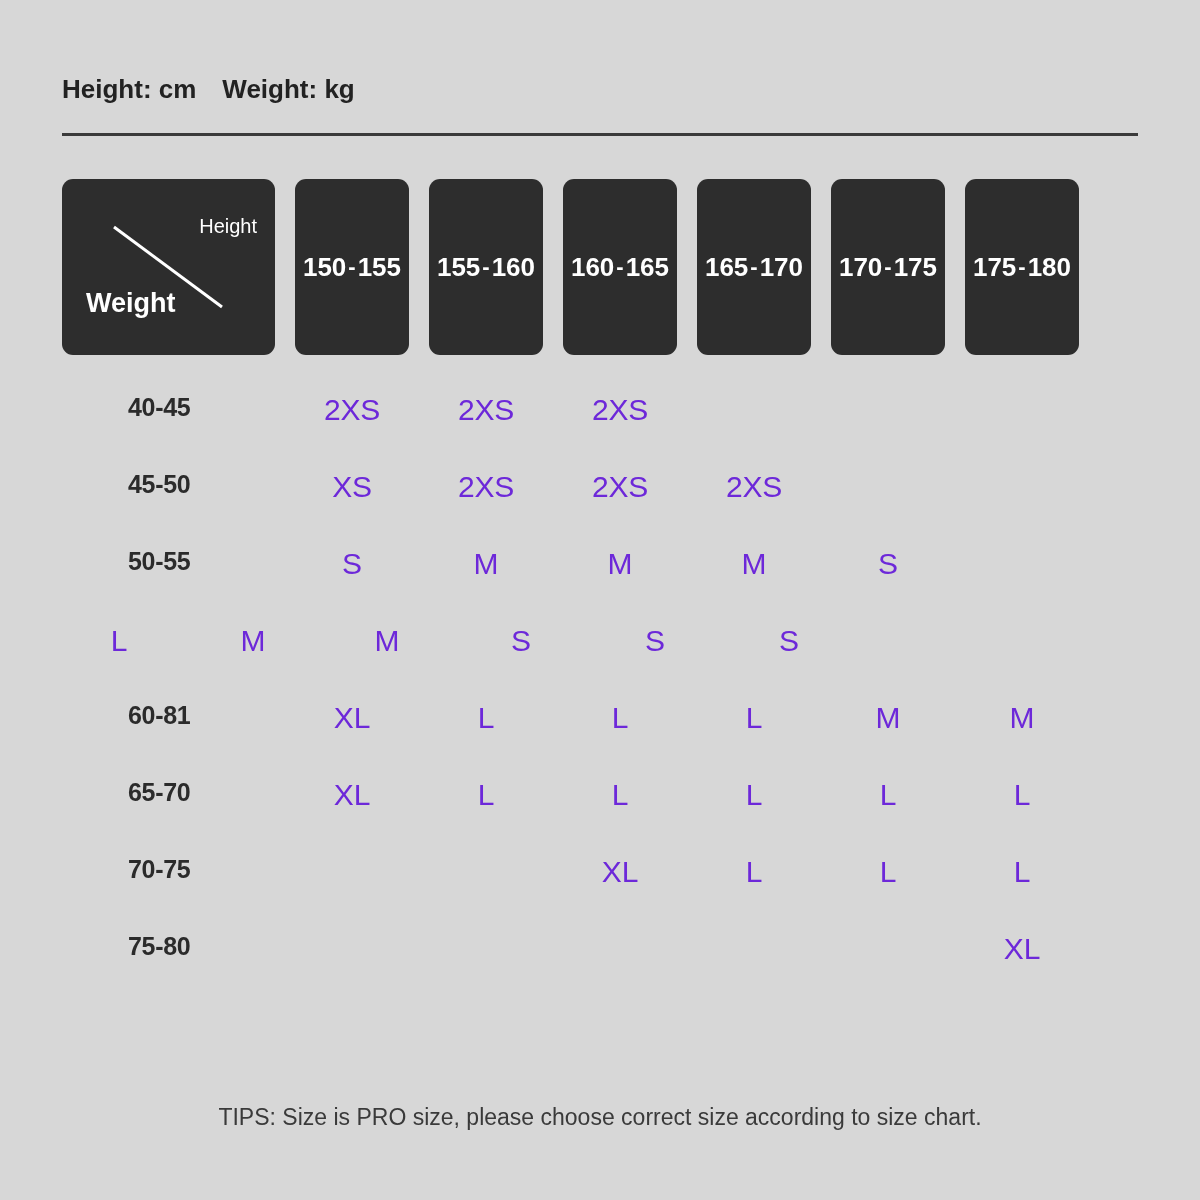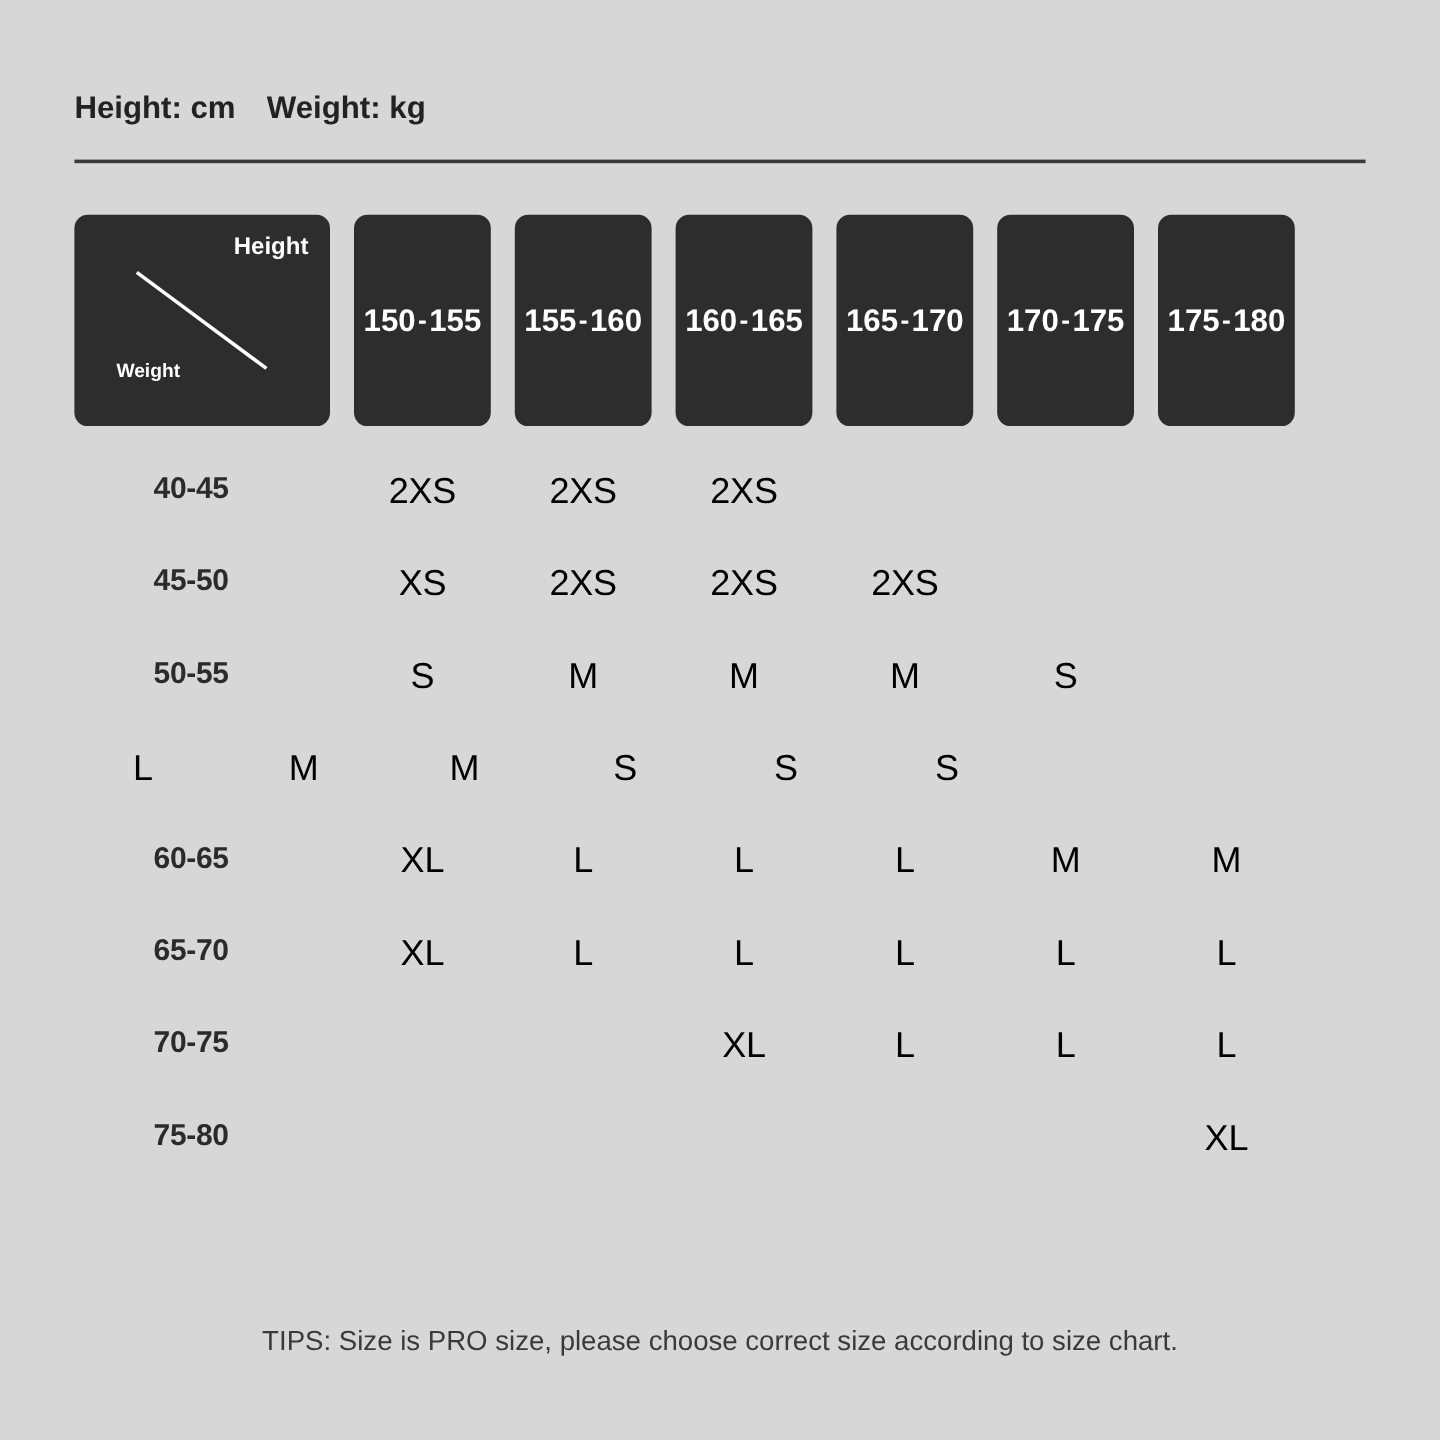--- a/index.html
+++ b/index.html
@@ -69,29 +69,29 @@
   .chip-corner .diag {
     position: absolute;
     left: 0;
     top: 0;
     width: 100%;
     height: 100%;
   }
   .chip-corner .lbl-height {
     position: absolute;
     right: 18px;
-    top: 16px;
+    top: 36px;
     font-size: 20px;
-    font-weight: bold;
+    font-weight: normal;
   }
   .chip-corner .lbl-weight {
     position: absolute;
-    left: 35px;
+    left: 24px;
     bottom: 36px;
-    font-size: 16px;
+    font-size: 27px;
     font-weight: bold;
   }
   .chip-range {
     width: 114px;
     height: 176px;
     flex: none;
     display: flex;
     flex-direction: row;
     align-items: center;
     justify-content: center;
@@ -123,21 +123,21 @@
     font-size: 25px;
     font-weight: bold;
     color: #2b2b2b;
     letter-spacing: -0.3px;
   }
   .cell {
     width: 114px;
     flex: none;
     text-align: center;
     font-size: 30px;
-    color: #000000;
+    color: #6d28d9;
     letter-spacing: -0.2px;
   }
   
   .tips {
     position: absolute;
     left: 0;
     right: 0;
     bottom: 69px;
     text-align: center;
     font-size: 23px;
@@ -241,21 +241,21 @@
     <div class="row">
       <div class="cell">L</div>
       <div class="cell">M</div>
       <div class="cell">M</div>
       <div class="cell">S</div>
       <div class="cell">S</div>
       <div class="cell">S</div>
     </div>
 
     <div class="row">
-      <div class="row-label">60-65</div>
+      <div class="row-label">60-81</div>
       <div class="cell">XL</div>
       <div class="cell">L</div>
       <div class="cell">L</div>
       <div class="cell">L</div>
       <div class="cell">M</div>
       <div class="cell">M</div>
     </div>
 
     <div class="row">
       <div class="row-label">65-70</div>

